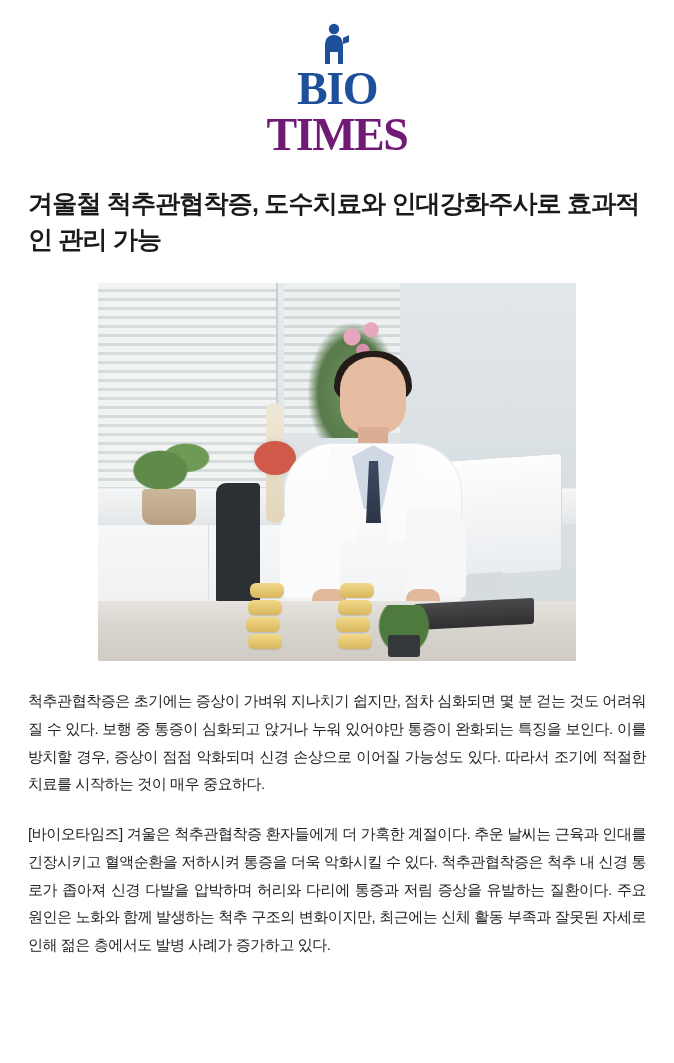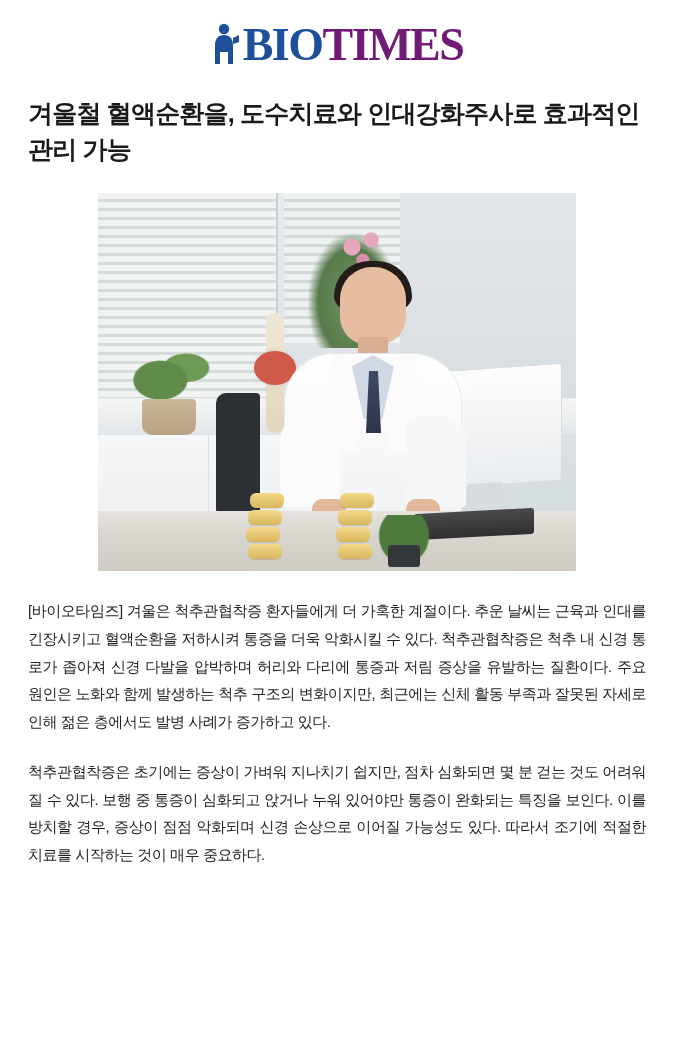--- a/index.html
+++ b/index.html
@@ -19,22 +19,24 @@
   }
   
   .masthead {
     padding: 22px 0 14px 0;
     display: flex;
     align-items: center;
     justify-content: center;
   }
   .logo {
     display: flex;
+    align-items: center;
     justify-content: center;
     gap: 0px;
+    flex-direction: column;
   }
   .logo-mark {
     width: 30px;
     height: 44px;
     position: relative;
     margin-right: 2px;
   }
   .logo-mark svg { display: block; }
   .logo-bio {
     font-size: 46px;
@@ -303,21 +305,21 @@
           <path d="M13 13 C6 13 4 18 4 24 L4 42 L9 42 L9 30 L17 30 L17 42 L22 42 L22 24 C22 18 20 13 13 13 Z" fill="#1d4f9b"></path>
           <path d="M22 16 L28 13 L28 20 L22 22 Z" fill="#1d4f9b"></path>
         </svg>
       </span>
       <span class="logo-bio">BIO</span>
       <span class="logo-times">TIMES</span>
     </div>
   </header>
 
   <div class="article">
-    <h1 class="headline">겨울철 혈액순환을, 도수치료와 인대강화주사로 효과적인 관리 가능</h1>
+    <h1 class="headline">겨울철 척추관협착증, 도수치료와 인대강화주사로 효과적인 관리 가능</h1>
 
 
     <figure>
       <div class="photo" aria-label="흰 가운을 입은 의사가 진료실 책상에 앉아 척추 모형 옆에서 미소짓고 있는 사진">
         <div class="ph-wall"></div>
         <div class="ph-blinds"></div>
         <div class="ph-window2"></div>
         <div class="ph-rightwall"></div>
         <div class="ph-shelfplant"></div>
         <div class="ph-flowers"></div>
@@ -366,17 +368,17 @@
             <div class="v"></div>
           </div>
         <div class="ph-greenplant">
             <div class="pot2"></div>
           </div>
       </div>
     </figure>
   </div>
 
   <div class="body">
+    <p>척추관협착증은 초기에는 증상이 가벼워 지나치기 쉽지만, 점차 심화되면 몇 분 걷는 것도 어려워질 수 있다. 보행 중 통증이 심화되고 앉거나 누워 있어야만 통증이 완화되는 특징을 보인다. 이를 방치할 경우, 증상이 점점 악화되며 신경 손상으로 이어질 가능성도 있다. 따라서 조기에 적절한 치료를 시작하는 것이 매우 중요하다.</p>
     <p>[바이오타임즈] 겨울은 척추관협착증 환자들에게 더 가혹한 계절이다. 추운 날씨는 근육과 인대를 긴장시키고 혈액순환을 저하시켜 통증을 더욱 악화시킬 수 있다. 척추관협착증은 척추 내 신경 통로가 좁아져 신경 다발을 압박하며 허리와 다리에 통증과 저림 증상을 유발하는 질환이다. 주요 원인은 노화와 함께 발생하는 척추 구조의 변화이지만, 최근에는 신체 활동 부족과 잘못된 자세로 인해 젊은 층에서도 발병 사례가 증가하고 있다.</p>
-    <p>척추관협착증은 초기에는 증상이 가벼워 지나치기 쉽지만, 점차 심화되면 몇 분 걷는 것도 어려워질 수 있다. 보행 중 통증이 심화되고 앉거나 누워 있어야만 통증이 완화되는 특징을 보인다. 이를 방치할 경우, 증상이 점점 악화되며 신경 손상으로 이어질 가능성도 있다. 따라서 조기에 적절한 치료를 시작하는 것이 매우 중요하다.</p>
   </div>
 
 </div>
 
 </body></html>

